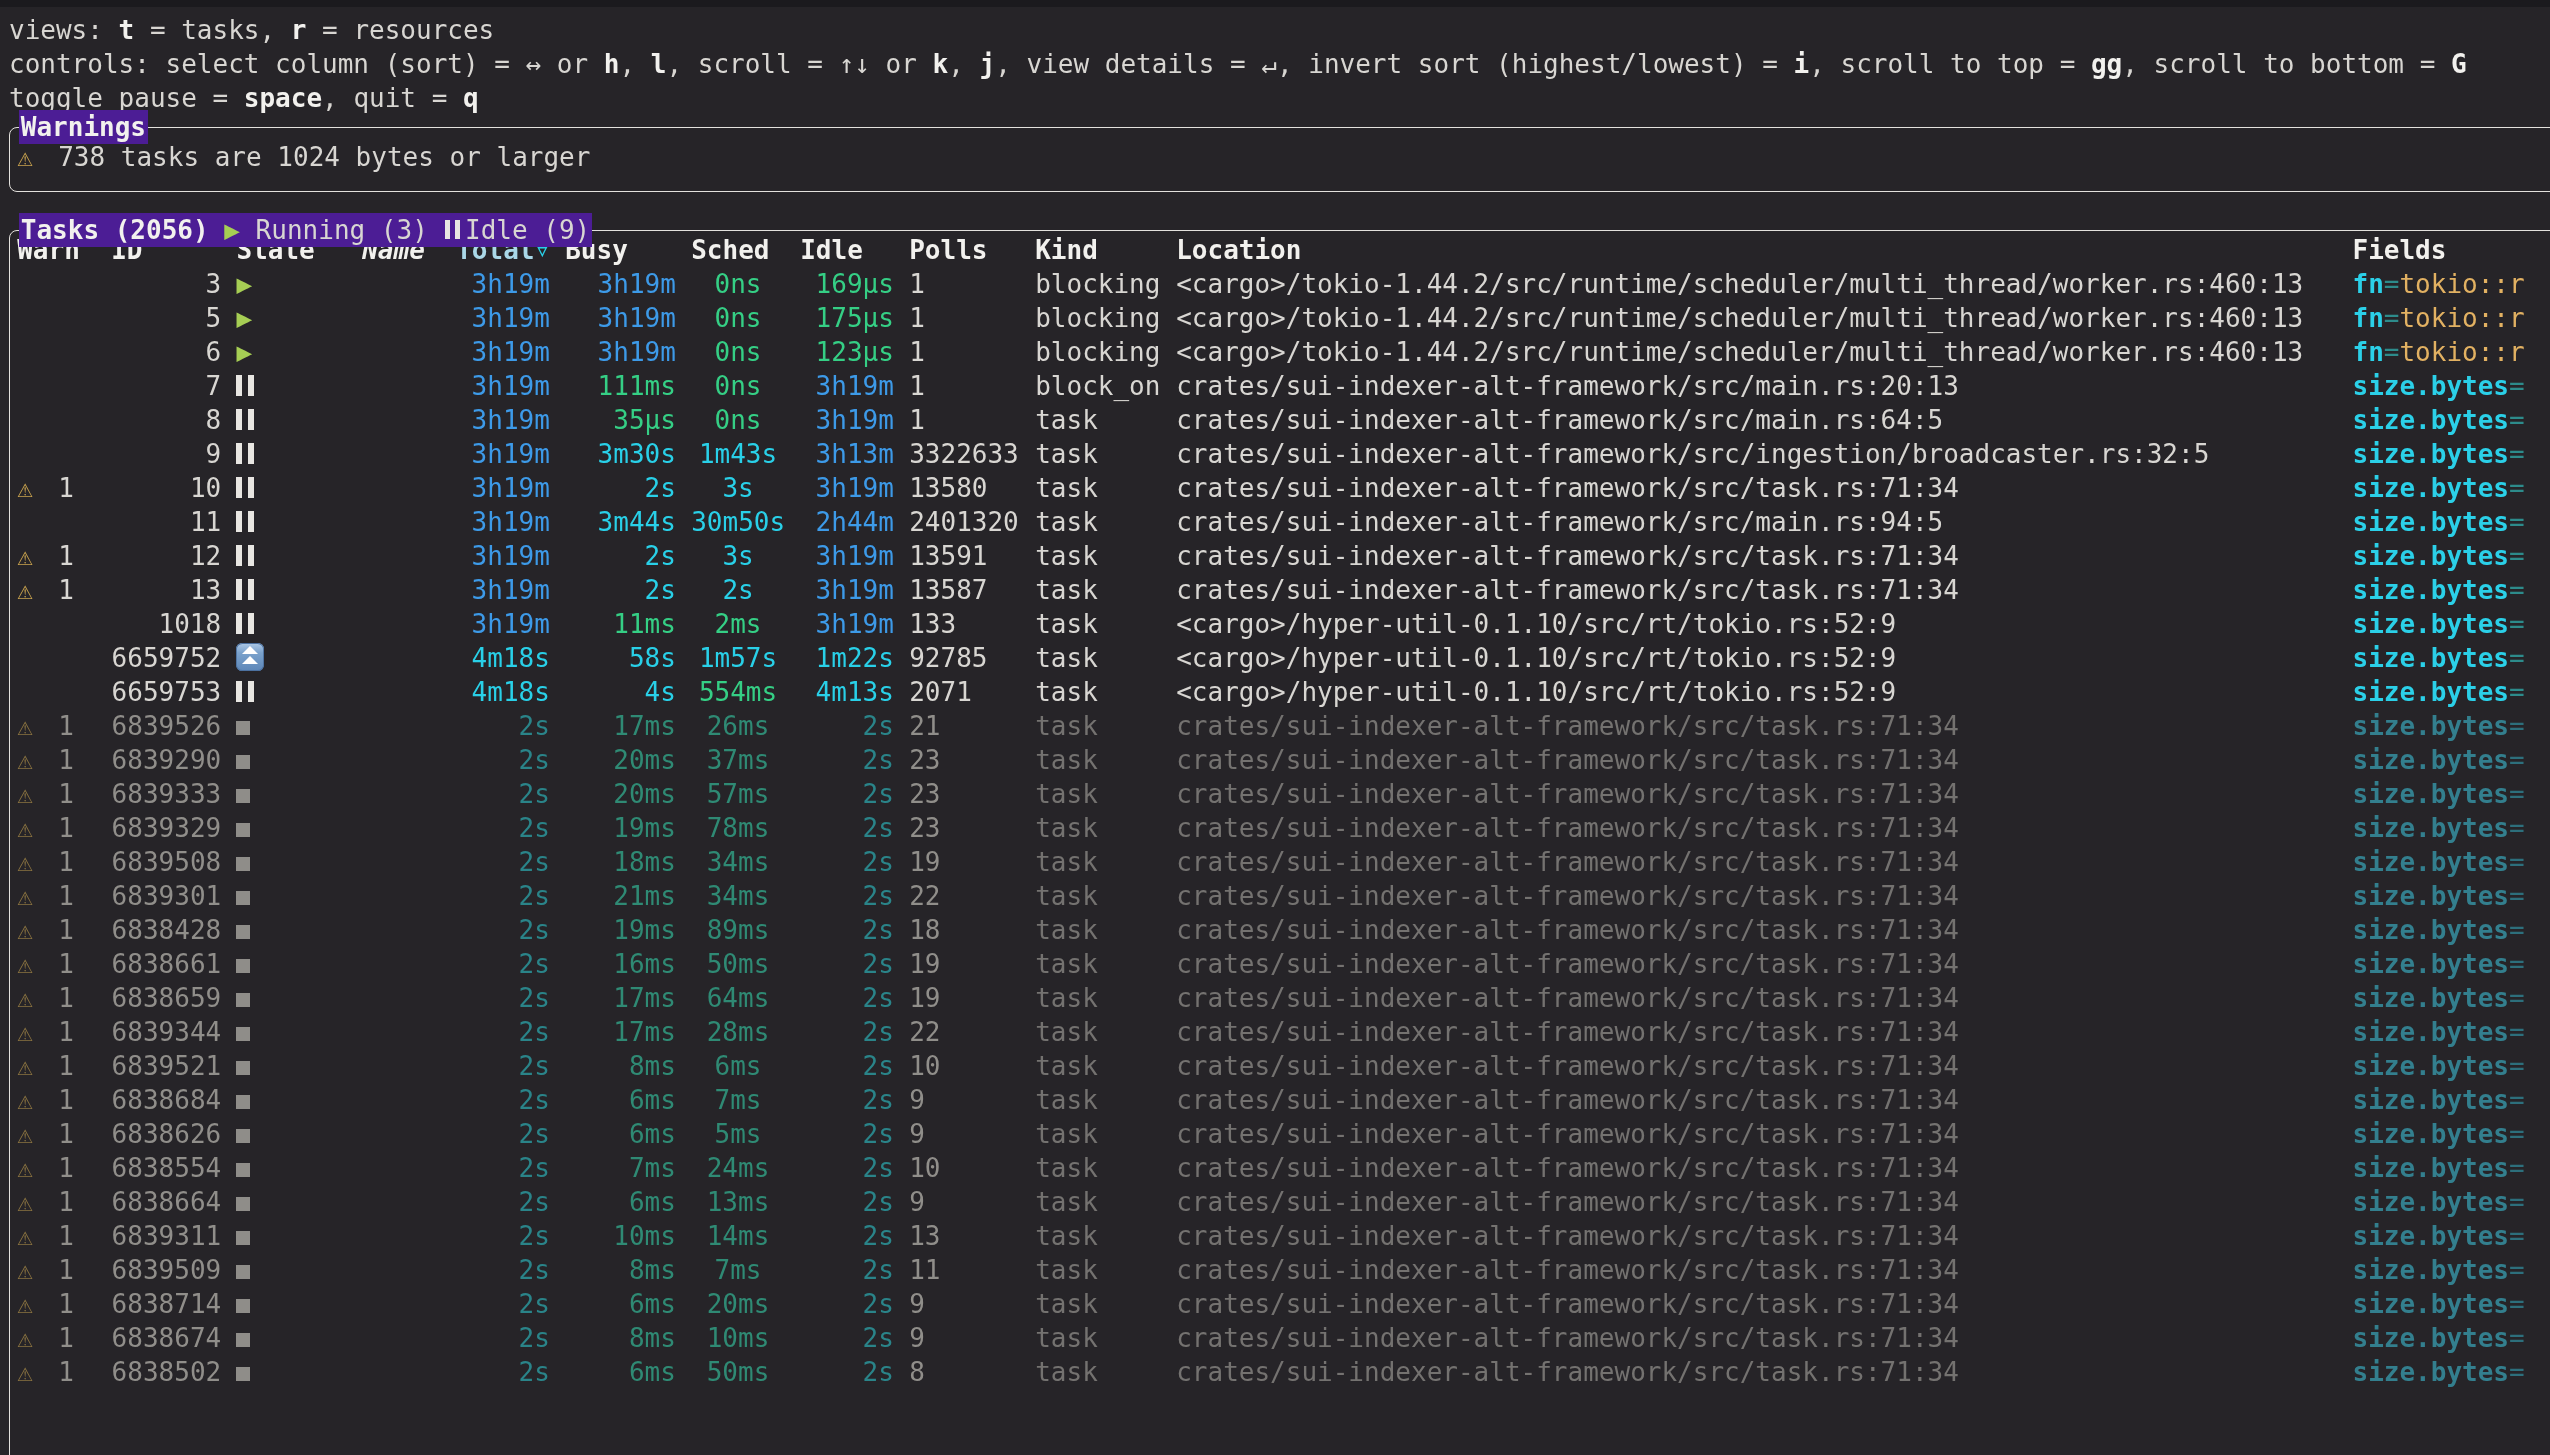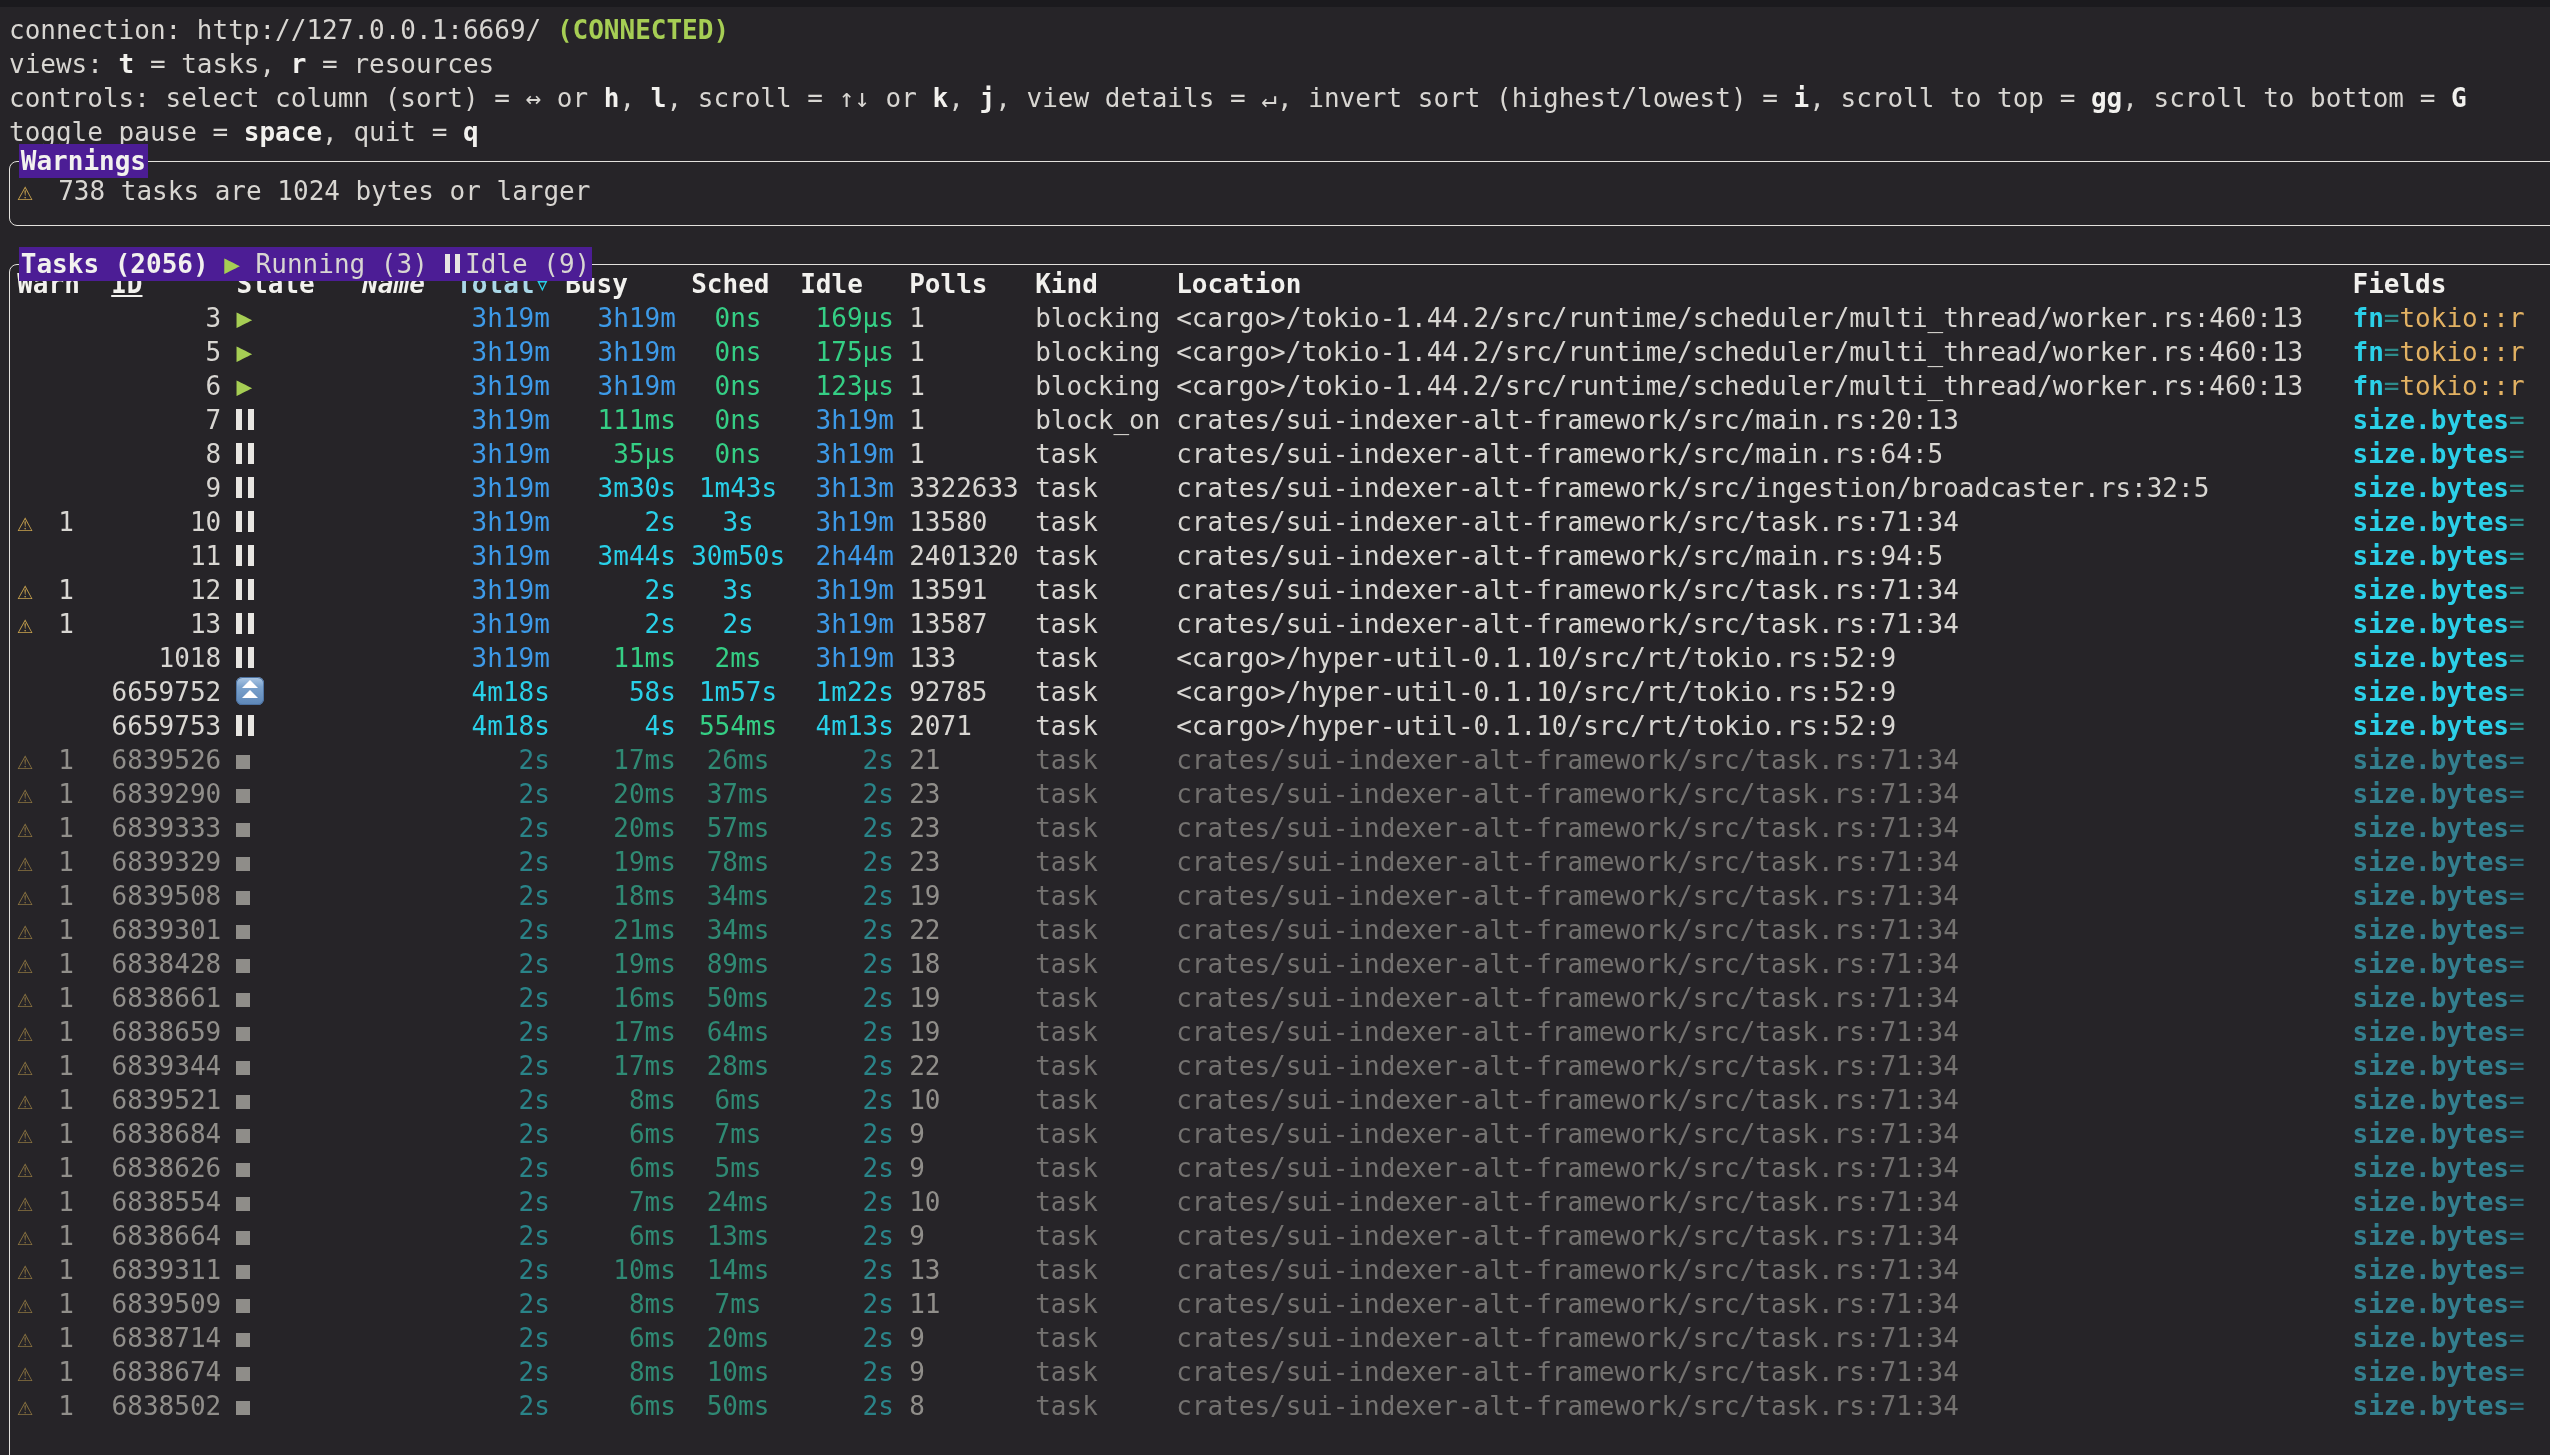--- a/index.html
+++ b/index.html
@@ -49,21 +49,21 @@
   .c-total { width:109px; text-align:right; padding-right:15.3px; }
   .c-busy  { width:126px; text-align:right; padding-right:15.3px; }
   .c-sched { width:109px; text-align:center; padding-right:15.3px; }
   .c-idle  { width:109px; text-align:right; padding-right:15.3px; }
   .c-polls { width:126px; }
   .c-kind  { width:141px; }
   .c-location { width:1161px; }
   .c-fields { flex:1; padding-left:15.3px; white-space:pre; }
 
   .thead .cell { color:#f2f1ee; font-weight:bold; text-align:left; }
-  .thead .hdr-id { padding-left:31px;text-decoration:underline; }
+  .thead .hdr-id { padding-left:31px; }
   .thead .hdr-sort { color:#aad8e8; }
   .sort-ind { color:#29d0e8; font-weight:normal; }
 
   
   .dur-h   { color:#3d9ae8; }
   .dur-s   { color:#29d0e8; }
   .dur-sub { color:#35cf85; }
 
   .fk { color:#2bd0e8; font-weight:bold; }
   .eq { color:#2d8b8b; }
@@ -99,21 +99,20 @@
   .trow.dim .dur-sub { color:#2f8a74; }
   .trow.dim .fk { color:#337f8e; }
   .trow.dim .eq { color:#2d6f7c; }
 </style>
 </head>
 <body>
 
 <div class="top-strip"></div>
 
 <div class="term-header">
-  <div class="hline"><span class="seg-plain">connection: http://127.0.0.1:6669/ </span><span class="seg-green-bold">(CONNECTED)</span></div>
   <div class="hline"><span class="seg-plain">views: </span><span class="seg-bold">t</span><span class="seg-plain"> = tasks, </span><span class="seg-bold">r</span><span class="seg-plain"> = resources</span></div>
   <div class="hline"><span class="seg-plain">controls: select column (sort) = ↔ or </span><span class="seg-bold">h</span><span class="seg-plain">, </span><span class="seg-bold">l</span><span class="seg-plain">, scroll = ↑↓ or </span><span class="seg-bold">k</span><span class="seg-plain">, </span><span class="seg-bold">j</span><span class="seg-plain">, view details = ↵, invert sort (highest/lowest) = </span><span class="seg-bold">i</span><span class="seg-plain">, scroll to top = </span><span class="seg-bold">gg</span><span class="seg-plain">, scroll to bottom = </span><span class="seg-bold">G</span></div>
   <div class="hline"><span class="seg-plain">toggle pause = </span><span class="seg-bold">space</span><span class="seg-plain">, quit = </span><span class="seg-bold">q</span></div>
 </div>
 
 <div class="panel" id="warnings-panel">
   <div class="panel-title">Warnings</div>
   <div class="warning-line">
     <span class="warn-glyph">⚠</span>
     <span>738 tasks are 1024 bytes or larger</span>

